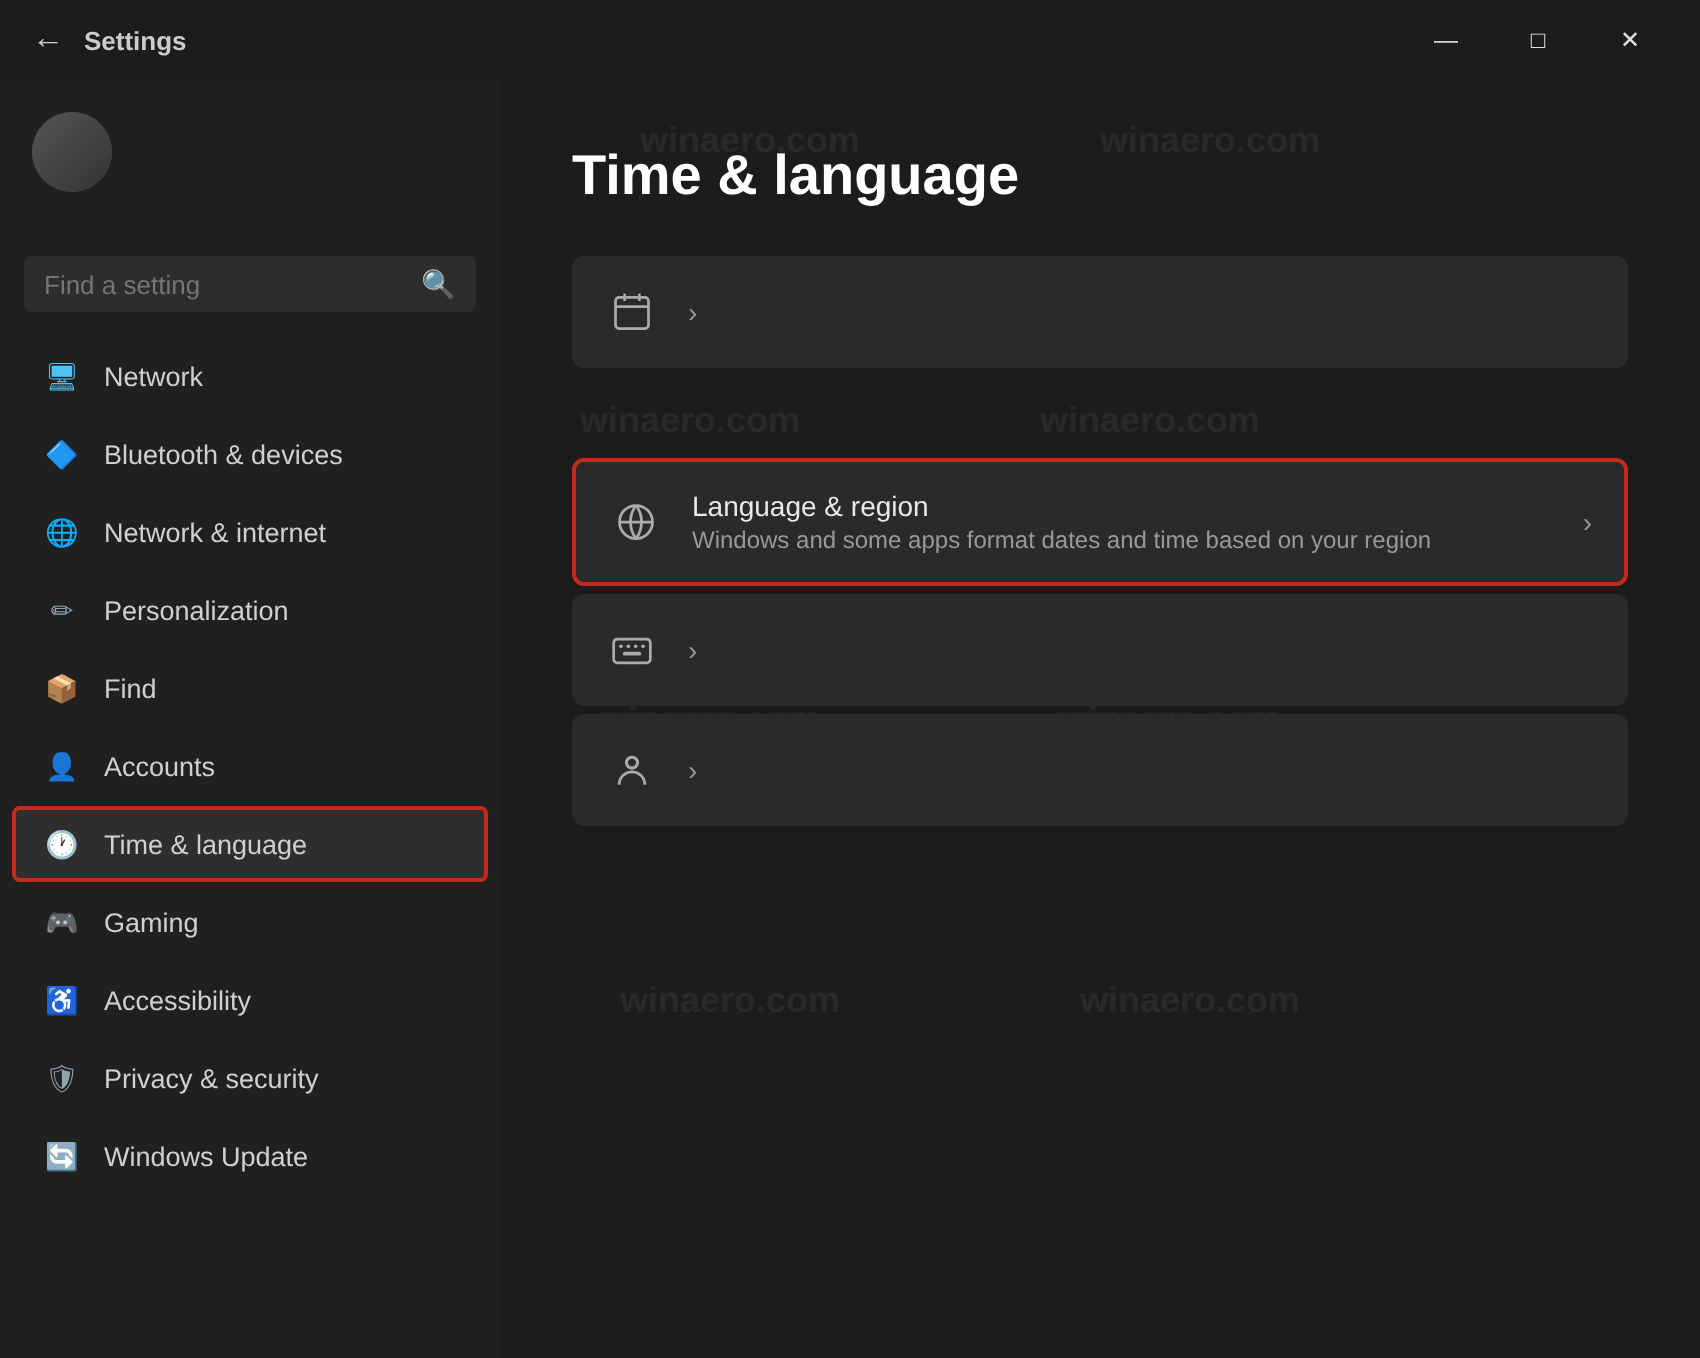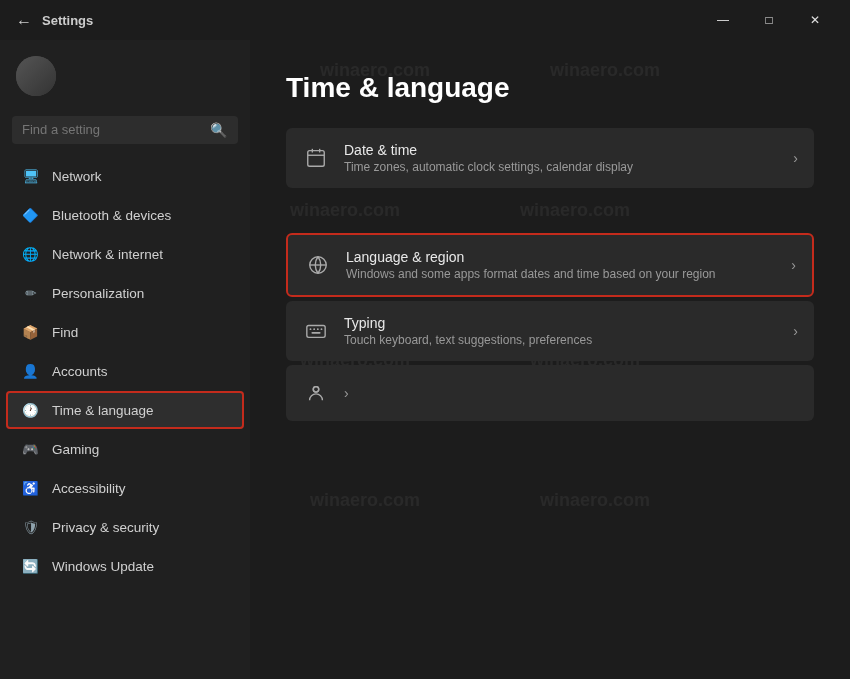--- a/index.html
+++ b/index.html
@@ -74,23 +74,23 @@
       flex-shrink: 0;
     }
     .avatar-inner {
       width: 100%;
       height: 100%;
       border-radius: 50%;
       background: linear-gradient(135deg, #555, #333);
     }
 
     .search-bar {
-      margin: 12px 12px 12px 12px;
-      display: flex;
-      align-items: flex-start;
+      margin: 24px 12px 12px 12px;
+      display: flex;
+      align-items: center;
       background: #2d2d2d;
       border-radius: 4px;
       padding: 6px 10px;
       gap: 4px;
     }
     .search-bar input {
       background: transparent;
       border: none;
       outline: none;
       color: #aaa;
@@ -310,24 +310,20 @@
 
       <div class="settings-item">
         <div class="settings-item-icon">
           <svg width="22" height="22" viewBox="0 0 24 24" fill="none" stroke="#aaa" stroke-width="1.5">
             <rect x="3" y="4" width="18" height="17" rx="2"></rect>
             <line x1="3" y1="9" x2="21" y2="9"></line>
             <line x1="8" y1="2" x2="8" y2="6"></line>
             <line x1="16" y1="2" x2="16" y2="6"></line>
           </svg>
         </div>
-        <div class="settings-item-text">
-          <div class="settings-item-title">Date &amp; time</div>
-          <div class="settings-item-desc">Time zones, automatic clock settings, calendar display</div>
-        </div>
         <span class="chevron">›</span>
       </div>
 
       <div class="settings-item highlighted">
         <div class="settings-item-icon">
           <svg width="22" height="22" viewBox="0 0 24 24" fill="none" stroke="#aaa" stroke-width="1.5">
             <circle cx="12" cy="12" r="9"></circle>
             <path d="M12 3 C8 8 8 16 12 21"></path>
             <path d="M12 3 C16 8 16 16 12 21"></path>
             <line x1="3" y1="12" x2="21" y2="12"></line>
@@ -344,24 +340,20 @@
         <div class="settings-item-icon">
           <svg width="22" height="22" viewBox="0 0 24 24" fill="none" stroke="#aaa" stroke-width="1.5">
             <rect x="2" y="6" width="20" height="13" rx="2"></rect>
             <line x1="6" y1="10" x2="6" y2="10" stroke-width="2" stroke-linecap="round"></line>
             <line x1="10" y1="10" x2="10" y2="10" stroke-width="2" stroke-linecap="round"></line>
             <line x1="14" y1="10" x2="14" y2="10" stroke-width="2" stroke-linecap="round"></line>
             <line x1="18" y1="10" x2="18" y2="10" stroke-width="2" stroke-linecap="round"></line>
             <line x1="8" y1="14" x2="16" y2="14" stroke-width="2" stroke-linecap="round"></line>
           </svg>
         </div>
-        <div class="settings-item-text">
-          <div class="settings-item-title">Typing</div>
-          <div class="settings-item-desc">Touch keyboard, text suggestions, preferences</div>
-        </div>
         <span class="chevron">›</span>
       </div>
 
       <div class="settings-item">
         <div class="settings-item-icon">
           <svg width="22" height="22" viewBox="0 0 24 24" fill="none" stroke="#aaa" stroke-width="1.5">
             <circle cx="12" cy="8" r="3"></circle>
             <path d="M5 20 a7 7 0 0 1 14 0"></path>
             <circle cx="12" cy="8" r="3"></circle>
           </svg>

